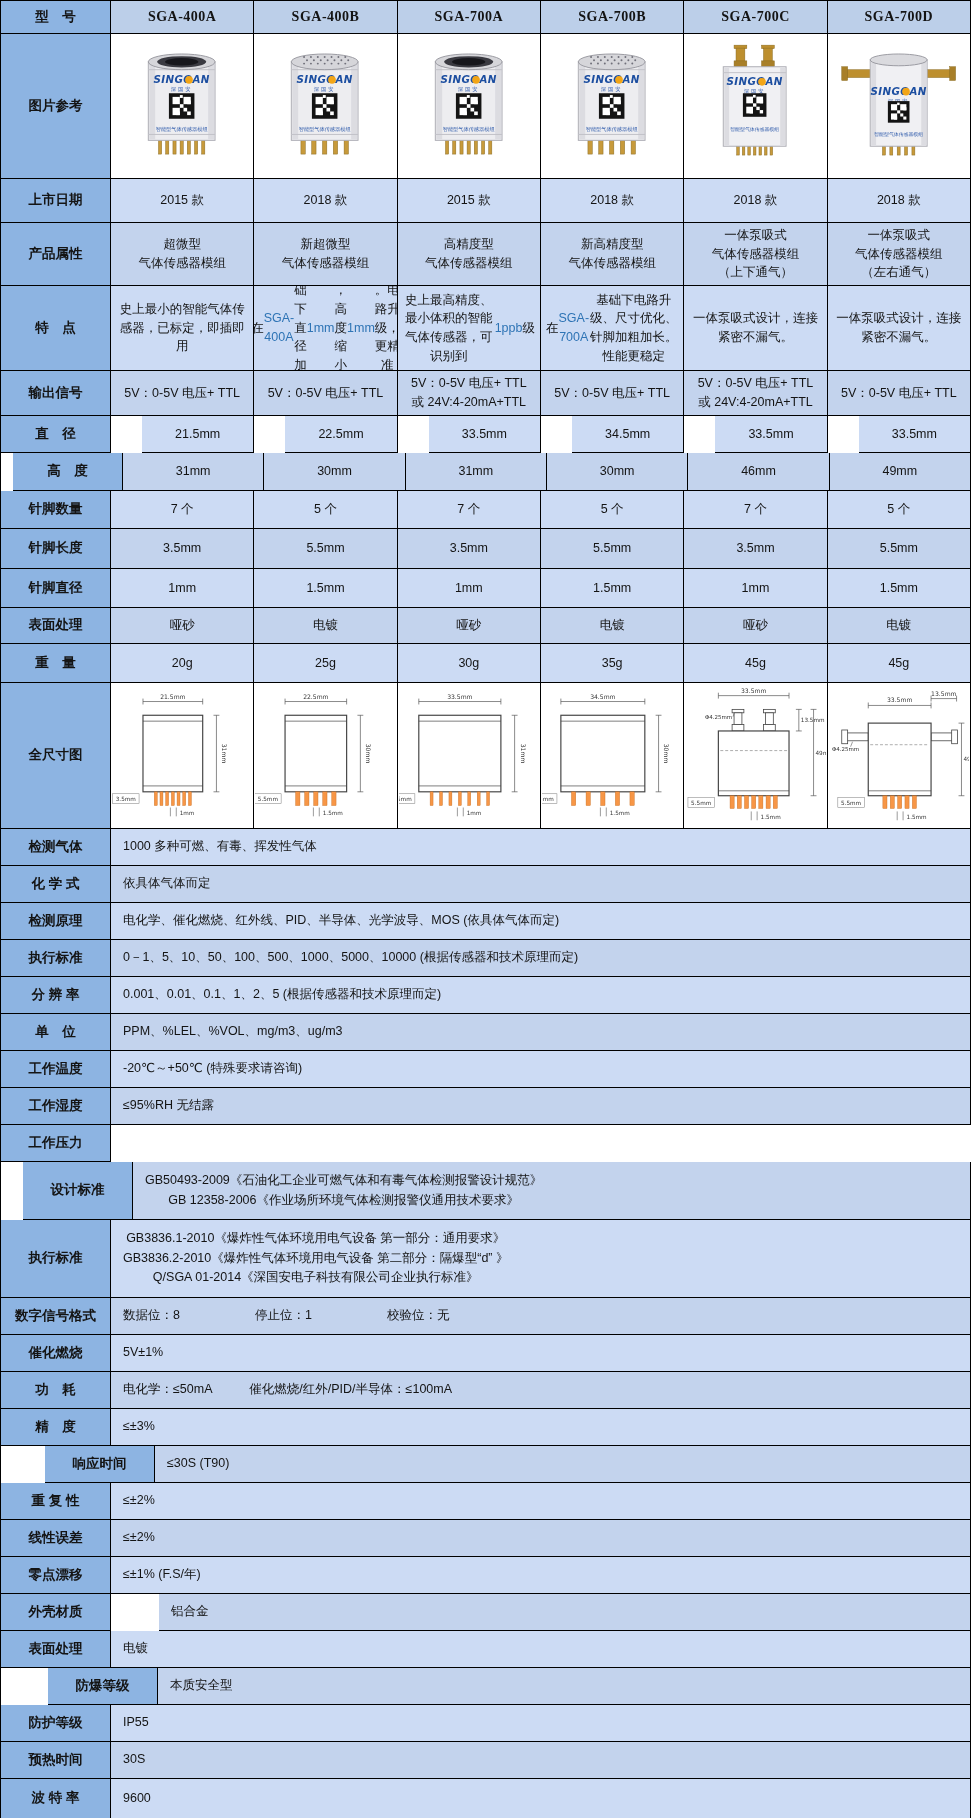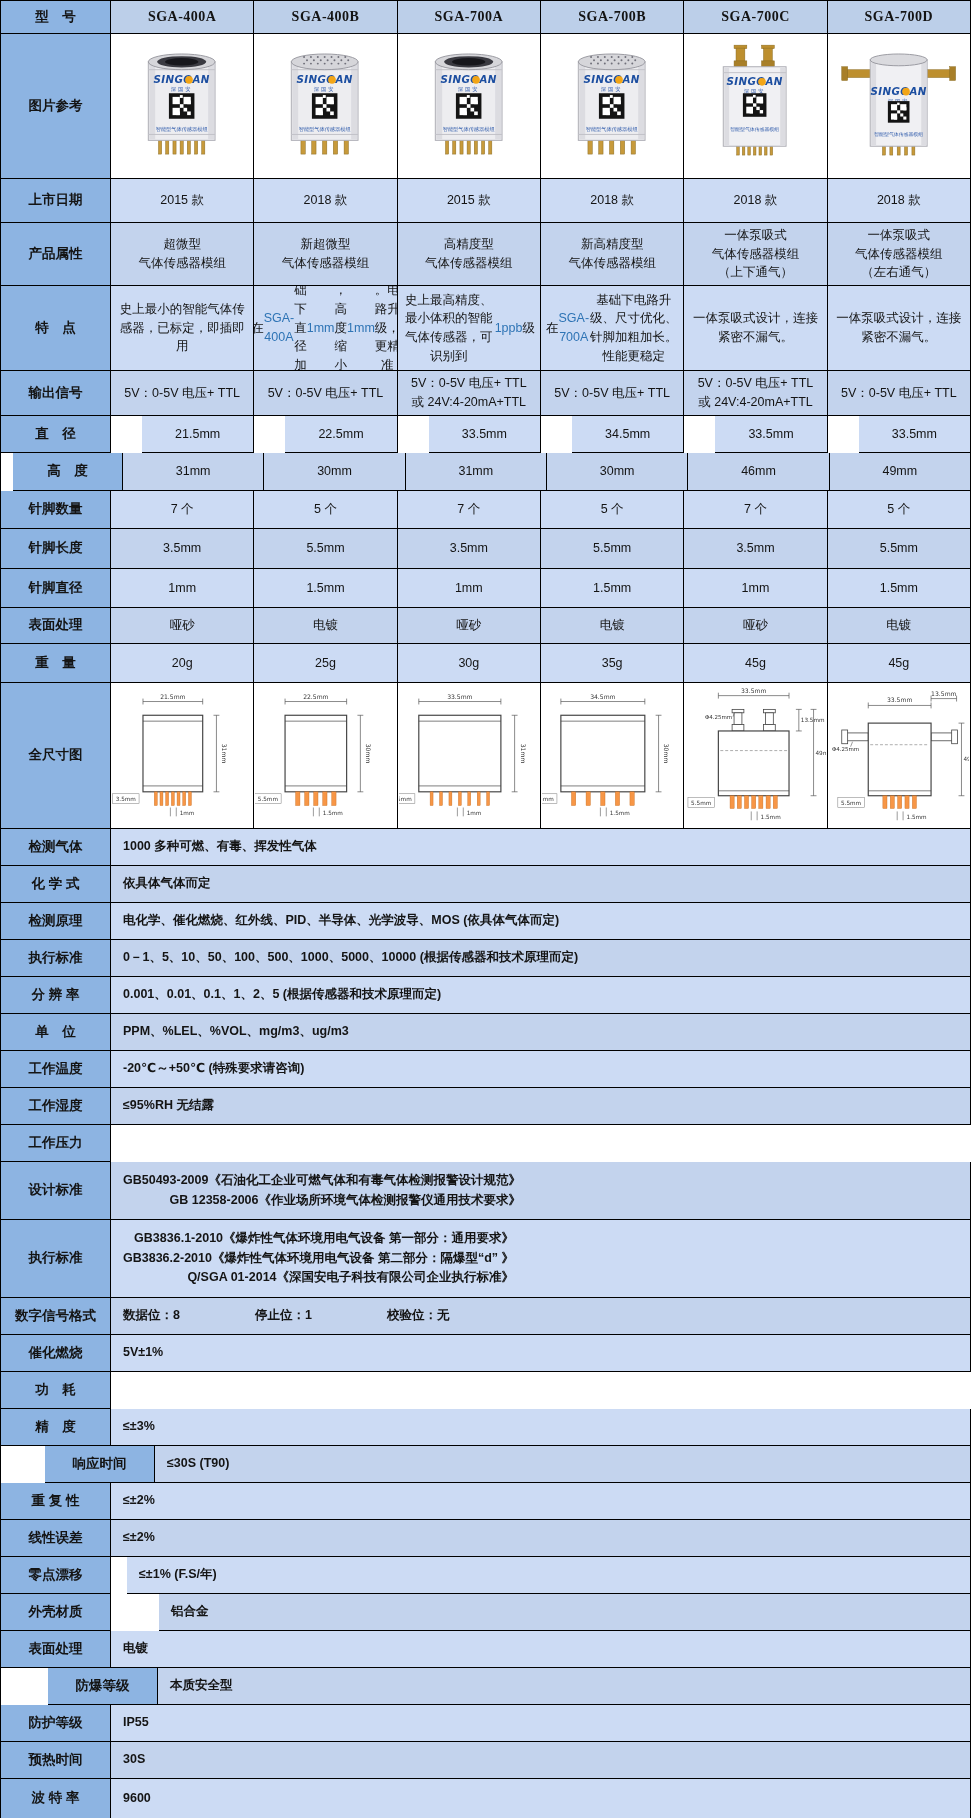--- a/index.html
+++ b/index.html
@@ -9,22 +9,22 @@
   .row.wide{grid-template-columns:110px 1fr;}
   .c{box-sizing:border-box;border-right:1px solid #000;border-bottom:1px solid #000;
      display:flex;align-items:center;justify-content:center;text-align:center;
      padding:2px 5px;overflow:hidden;}
   .lab{background:var(--label-bg);font-weight:bold;font-size:13.5px;line-height:1.35;white-space:pre-line;}
   .hmodel{background:var(--header-bg);font-weight:bold;font-size:14px;
           font-family:"Liberation Serif","DejaVu Serif",serif;letter-spacing:.5px;}
   .val{font-size:12.5px;line-height:1.5;white-space:pre-line;}
   .bg-a{background:var(--row-a);} .bg-b{background:var(--row-b);}
   .white{background:#fff;padding:1px;}
-  .specval{justify-content:flex-start;text-align:right;font-size:12.5px;line-height:1.55;
-           white-space:pre-line;padding-left:12px;font-weight:bold;}
+  .specval{justify-content:flex-start;text-align:center;font-size:12.5px;line-height:1.55;
+           white-space:pre-line;padding-left:12px;}
   .lat{color:var(--latin-accent);}
   svg{display:block;font-family:"DejaVu Sans",sans-serif;}
 </style>
 </head>
 <body>
 
 <div class="sheet">
   <div class="row" id="header-row" style="height:33px">
     <div class="c lab">型　号</div>
     <div class="c hmodel">SGA-400A</div>
@@ -588,59 +588,60 @@
         <div class="c lab">工作温度</div>
         <div class="c specval bg-a">-20℃～+50℃ (特殊要求请咨询)</div>
       </div>
       <div class="row wide" style="height: 37px;">
         <div class="c lab">工作湿度</div>
         <div class="c specval bg-b">≤95%RH 无结露</div>
       </div>
       <div class="row wide" style="height: 37px;">
         <div class="c lab">工作压力</div>
       </div>
-      <div class="row wide" style="height: 58px;">
+      <div class="row wide" style="height: 58px; margin-left: 22px;">
         <div class="c lab">设计标准</div>
         <div class="c specval bg-b">GB50493-2009《石油化工企业可燃气体和有毒气体检测报警设计规范》
 GB 12358-2006《作业场所环境气体检测报警仪通用技术要求》</div>
       </div>
       <div class="row wide" style="height: 78px;">
         <div class="c lab">执行标准</div>
         <div class="c specval bg-a">GB3836.1-2010《爆炸性气体环境用电气设备 第一部分：通用要求》
 GB3836.2-2010《爆炸性气体环境用电气设备 第二部分：隔爆型“d” 》
 Q/SGA 01-2014《深国安电子科技有限公司企业执行标准》</div>
       </div>
       <div class="row wide" style="height: 37px;">
         <div class="c lab">数字信号格式</div>
         <div class="c specval bg-b">数据位：8　　　　　　停止位：1　　　　　　校验位：无</div>
       </div>
       <div class="row wide" style="height: 37px;">
         <div class="c lab">催化燃烧</div>
         <div class="c specval bg-a">5V±1%</div>
       </div>
       <div class="row wide" style="height: 37px;">
         <div class="c lab">功　耗</div>
+        <div class="c specval bg-b">电化学：≤50mA　　　催化燃烧/红外/PID/半导体：≤100mA</div>
       </div>
       <div class="row wide" style="height: 37px;">
         <div class="c lab">精　度</div>
         <div class="c specval bg-a">≤±3%</div>
       </div>
       <div class="row wide" style="height: 37px; padding-left: 44px;">
         <div class="c lab">响应时间</div>
         <div class="c specval bg-b">≤30S (T90)</div>
       </div>
       <div class="row wide" style="height: 37px;">
         <div class="c lab">重 复 性</div>
         <div class="c specval bg-a">≤±2%</div>
       </div>
       <div class="row wide" style="height: 37px;">
         <div class="c lab">线性误差</div>
         <div class="c specval bg-b">≤±2%</div>
       </div>
-      <div class="row wide" style="height: 37px; gap: 16px;">
+      <div class="row wide" style="height: 37px;">
         <div class="c lab">零点漂移</div>
         <div class="c specval bg-a">≤±1% (F.S/年)</div>
       </div>
       <div class="row wide" style="height: 37px; gap: 48px;">
         <div class="c lab">外壳材质</div>
         <div class="c specval bg-b">铝合金</div>
       </div>
       <div class="row wide" style="height: 37px;">
         <div class="c lab">表面处理</div>
         <div class="c specval bg-a">电镀</div>

